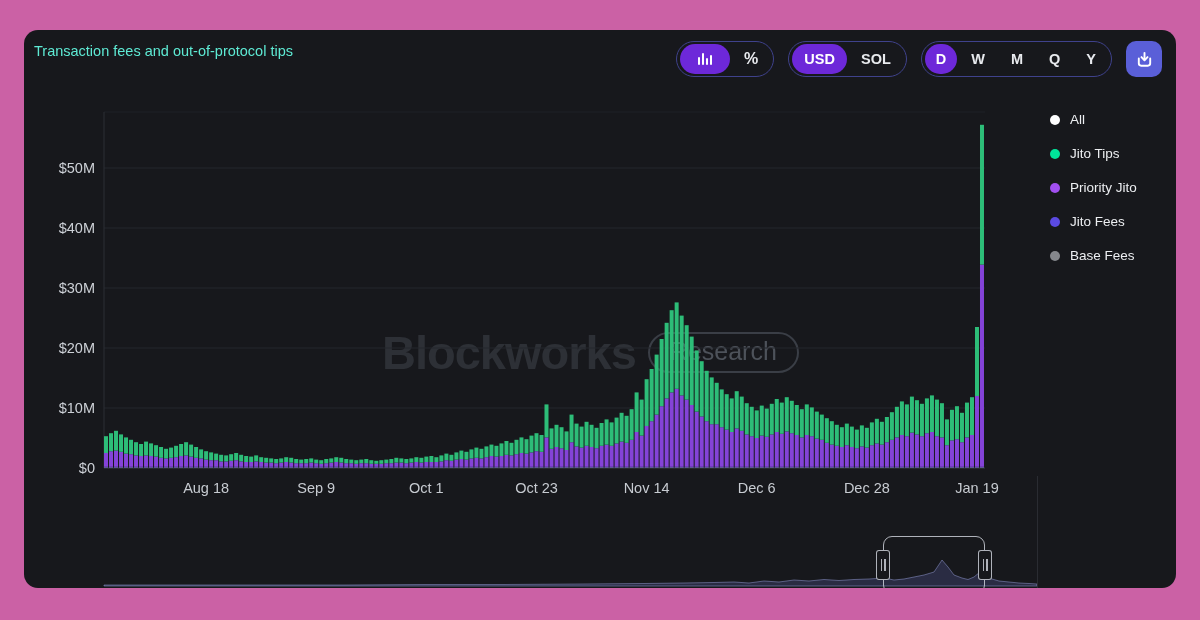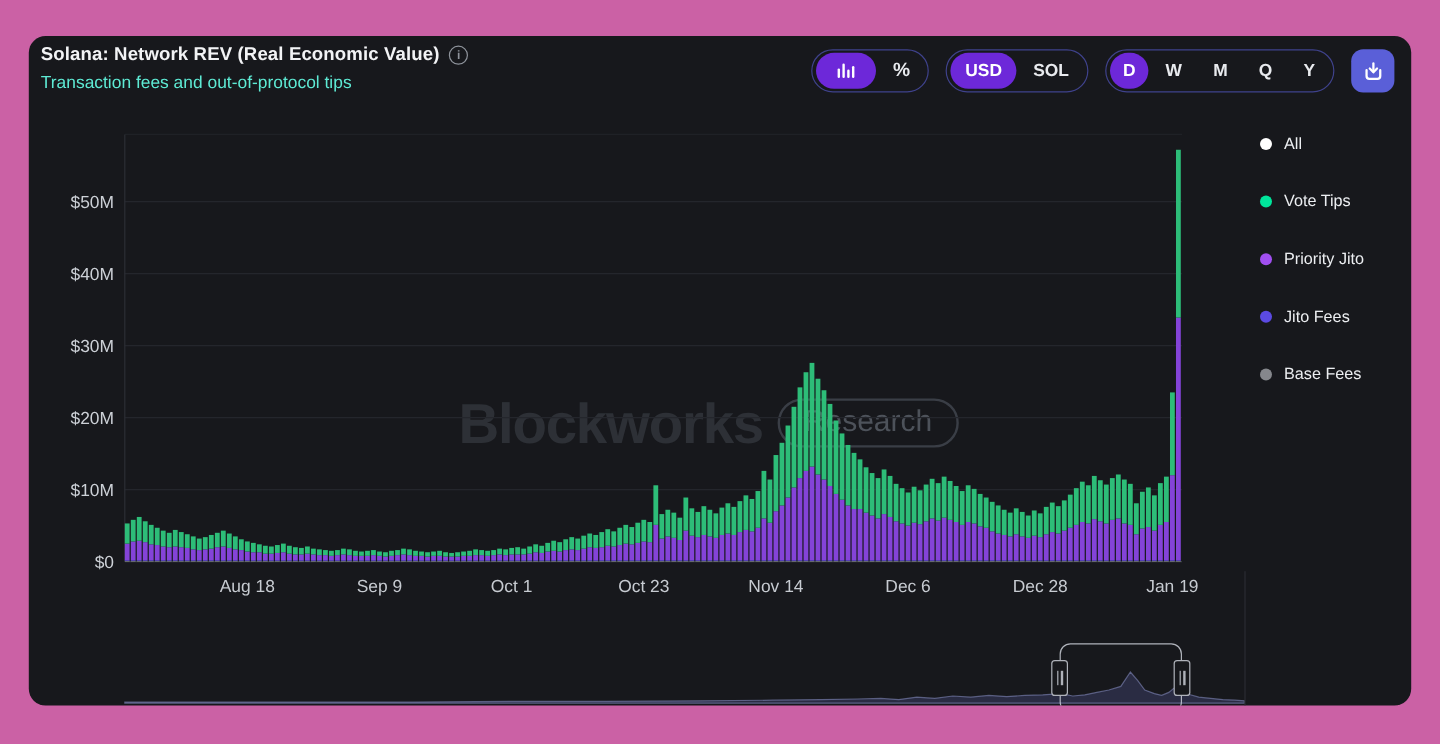--- a/index.html
+++ b/index.html
@@ -26,21 +26,21 @@
   .pill-group { display:flex; align-items:center; gap:2px; border:1px solid #3f428c;
     border-radius:999px; padding:3px; height:36px; }
   .pill { border:none; background:transparent; color:#e8eaee; font-family:inherit;
     font-size:14.5px; font-weight:600; border-radius:999px; padding:5px 12px; height:30px;
     display:flex; align-items:center; justify-content:center; cursor:pointer; }
   .pill.selected { background:#6d28d9; color:#fff; }
   .pill.icon-pill { padding:5px 16px; }
   .dl-btn { width:36px; height:36px; border:none; border-radius:10px; background:#5a5fd8;
     display:flex; align-items:center; justify-content:center; cursor:pointer; }
   
-  .legend { position:absolute; left:1026px; top:82px; display:flex; flex-direction:column; gap:33px; z-index:5; }
+  .legend { position:absolute; left:1026px; top:82px; display:flex; flex-direction:column; gap:19px; z-index:5; }
   .lg-item { display:flex; align-items:center; gap:10px; cursor:pointer; }
   .lg-dot { width:10px; height:10px; border-radius:50%; flex:0 0 auto; }
   .lg-label { color:#eceef1; font-size:13.5px; }
   
   .watermark { position:absolute; left:358px; top:295px; z-index:1; display:flex; align-items:center; }
   .wm-brand { font-size:47px; font-weight:700; color:#2d3036; letter-spacing:-1px; }
   .wm-badge { margin-left:12px; border:2px solid #3a3e46; border-radius:999px;
     padding:3px 20px 5px; font-size:25px; color:#4d525a; font-weight:500; }
   
   #plot { position:absolute; left:0; top:0; z-index:2; }
@@ -53,24 +53,20 @@
   .nav-handle.left { left:-8px; } .nav-handle.right { right:-8px; }
   .grip { width:1.5px; height:12px; background:rgba(214,218,226,.8); }
   .nav-endline { position:absolute; left:1013px; top:446px; width:1px; height:112px; background:#2a2c32; z-index:3; }
 </style>
 </head>
 <body>
 
 <div class="card">
 
   <div class="titleblock">
-    <div class="title-row">
-      <span class="title">Solana: Network REV (Real Economic Value)</span>
-      <span class="info-icon">i</span>
-    </div>
     <div class="subtitle">Transaction fees and out-of-protocol tips</div>
   </div>
 
   <div class="toolbar">
     <div class="pill-group">
       <button class="pill selected icon-pill">
         <svg width="18" height="18" viewBox="0 0 18 18">
           <rect x="2" y="7" width="2" height="8" rx="1" fill="#fff"></rect>
           <rect x="6" y="3" width="2" height="12" rx="1" fill="#fff"></rect>
           <rect x="10" y="8" width="2" height="7" rx="1" fill="#fff"></rect>
@@ -836,21 +832,21 @@
       <path d="M 80,555.0 L 160,555.0 L 240,555.0 L 320,555.0 L 400,554.5 L 480,554.5 L 560,554.0 L 620,553.5 L 660,553.0 L 690,552.5 L 710,552.0 L 725,553.0 L 740,551.0 L 755,552.0 L 770,550.0 L 785,551.0 L 800,549.5 L 815,550.5 L 830,549.5 L 845,549.0 L 860,548.0 L 870,550.0 L 880,549.0 L 890,547.0 L 900,545.0 L 910,542.0 L 918,530.0 L 924,537.0 L 930,545.0 L 938,548.0 L 944,549.5 L 950,547.0 L 956,542.0 L 961,546.0 L 968,549.0 L 975,551.0 L 985,552.0 L 995,553.0 L 1005,553.5 L 1013,554.0 L 1013,556 L 80,556 Z" fill="rgba(92,98,170,0.28)" stroke="rgba(150,158,215,0.5)" stroke-width="1"></path>
     </svg>
 
   <div class="legend" id="legend">
       <div class="lg-item">
         <span class="lg-dot" style="background: rgb(255, 255, 255);"></span>
         <span class="lg-label">All</span>
       </div>
       <div class="lg-item">
         <span class="lg-dot" style="background: rgb(0, 229, 155);"></span>
-        <span class="lg-label">Vote Tips</span>
+        <span class="lg-label">Jito Tips</span>
       </div>
       <div class="lg-item">
         <span class="lg-dot" style="background: rgb(161, 79, 240);"></span>
         <span class="lg-label">Priority Jito</span>
       </div>
       <div class="lg-item">
         <span class="lg-dot" style="background: rgb(91, 74, 226);"></span>
         <span class="lg-label">Jito Fees</span>
       </div>
       <div class="lg-item">

